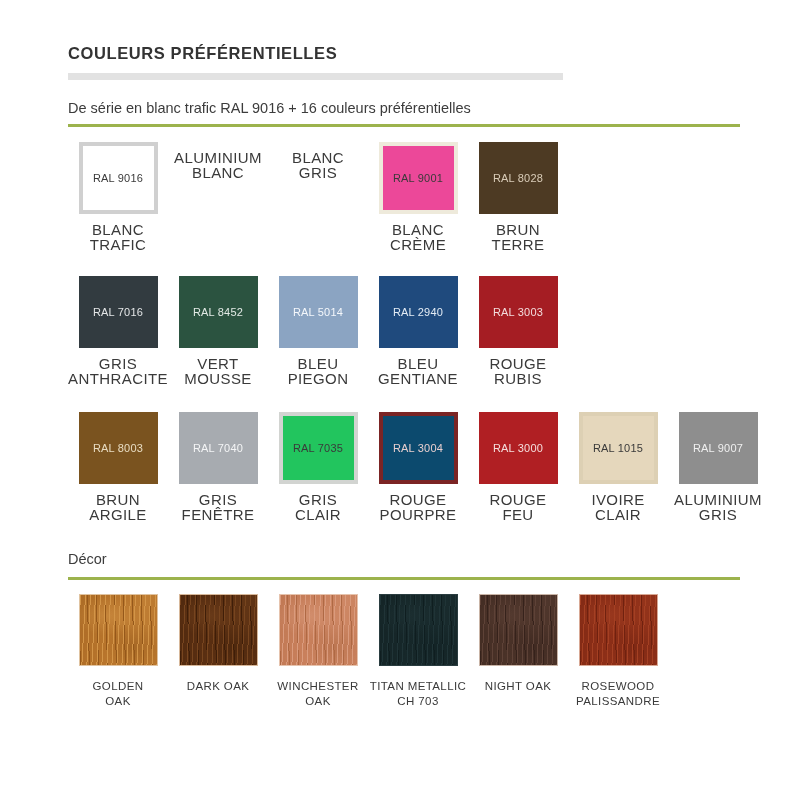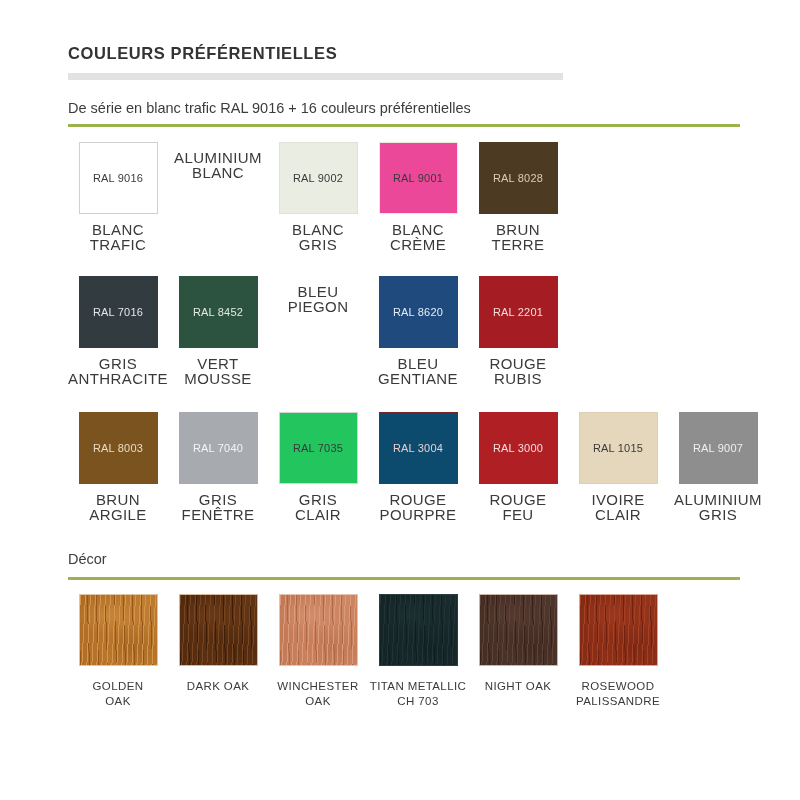--- a/index.html
+++ b/index.html
@@ -83,21 +83,21 @@
     flex-direction: column;
     align-items: center;
   }
   .swatch {
     width: 79px;
     height: 72px;
     box-sizing: border-box;
     display: flex;
     align-items: center;
     justify-content: center;
-    border: 1px solid #000000;
+    border: 4px solid #000000;
     font-size: 11px;
     letter-spacing: 0.2px;
     white-space: nowrap;
   }
   .caption {
     margin-top: 9px;
     text-align: center;
     font-size: 15px;
     line-height: 14.5px;
     letter-spacing: 0.4px;
@@ -140,23 +140,20 @@
           <span style="color: rgb(58, 58, 58);">RAL 9016</span>
         </div>
         <div class="caption">BLANC
 TRAFIC</div>
       </div>
       <div class="cell">
         <div class="caption">ALUMINIUM
 BLANC</div>
       </div>
       <div class="cell">
-        <div class="swatch" style="background: rgb(234, 238, 226); border-color: rgb(223, 227, 215);">
-          <span style="color: rgb(58, 58, 58);">RAL 9002</span>
-        </div>
         <div class="caption">BLANC
 GRIS</div>
       </div>
       <div class="cell">
         <div class="swatch" style="background: #ec4899; border-color: rgb(238, 234, 219);">
           <span style="color: rgb(58, 58, 58);">RAL 9001</span>
         </div>
         <div class="caption">BLANC
 CRÈME</div>
       </div>
@@ -177,33 +174,36 @@
 ANTHRACITE</div>
       </div>
       <div class="cell">
         <div class="swatch" style="background: rgb(43, 83, 64); border-color: rgb(43, 83, 64);">
           <span style="color: rgb(226, 234, 229);">RAL 8452</span>
         </div>
         <div class="caption">VERT
 MOUSSE</div>
       </div>
       <div class="cell">
+        <div class="swatch" style="background: rgb(139, 164, 194); border-color: rgb(139, 164, 194);">
+          <span style="color: rgb(244, 247, 251);">RAL 5014</span>
+        </div>
         <div class="caption">BLEU
 PIEGON</div>
       </div>
       <div class="cell">
         <div class="swatch" style="background: rgb(31, 74, 125); border-color: rgb(31, 74, 125);">
-          <span style="color: rgb(227, 236, 245);">RAL 8620</span>
+          <span style="color: rgb(227, 236, 245);">RAL 2940</span>
         </div>
         <div class="caption">BLEU
 GENTIANE</div>
       </div>
       <div class="cell">
         <div class="swatch" style="background: rgb(165, 29, 35); border-color: rgb(165, 29, 35);">
-          <span style="color: rgb(243, 220, 220);">RAL 2201</span>
+          <span style="color: rgb(243, 220, 220);">RAL 3003</span>
         </div>
         <div class="caption">ROUGE
 RUBIS</div>
       </div>
     </div>
   <div class="row r3">
       <div class="cell">
         <div class="swatch" style="background: rgb(122, 83, 31); border-color: rgb(122, 83, 31);">
           <span style="color: rgb(232, 220, 194);">RAL 8003</span>
         </div>

